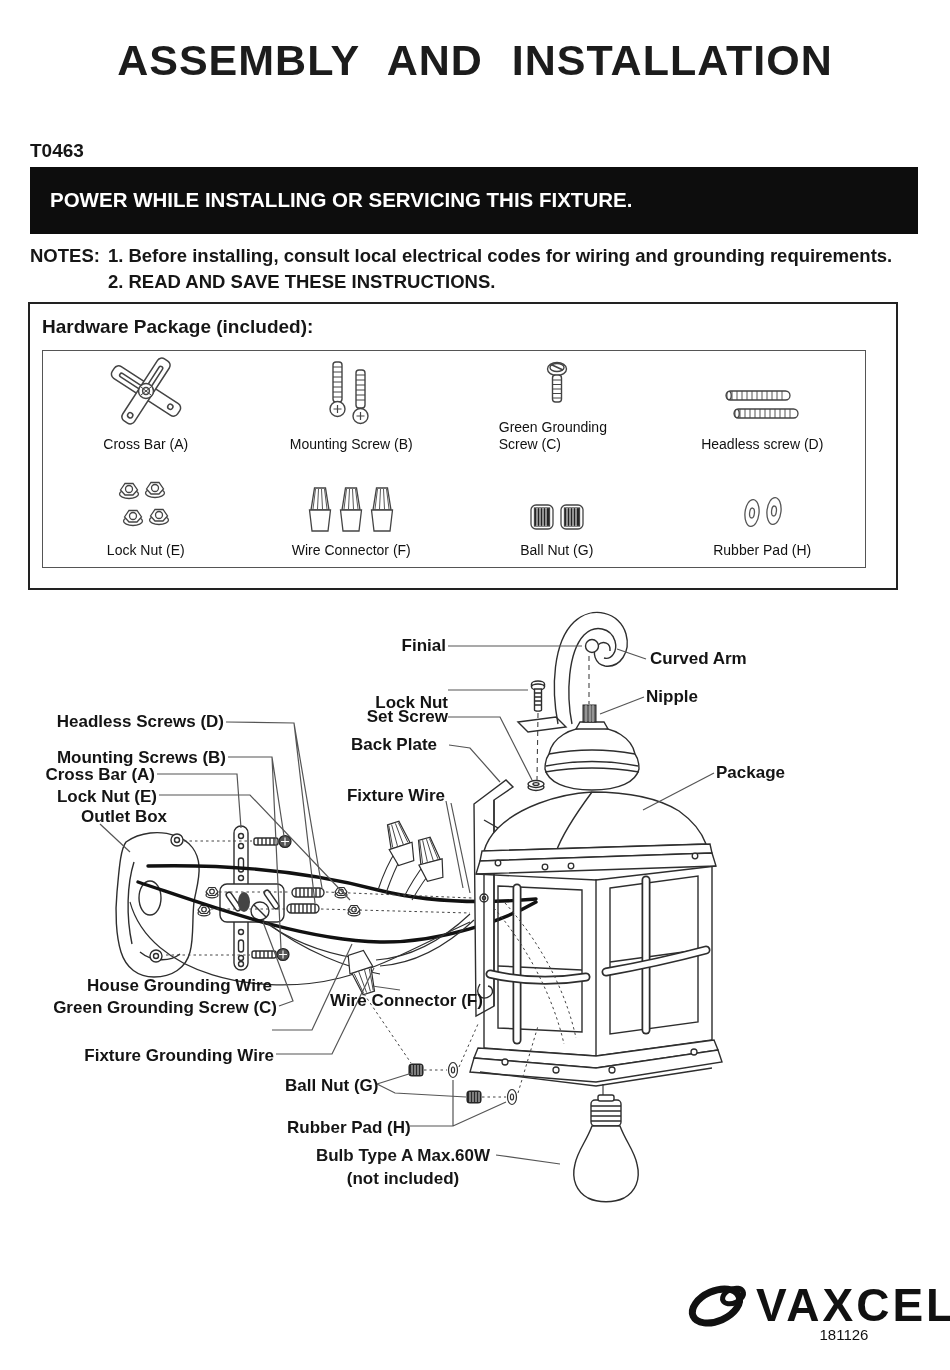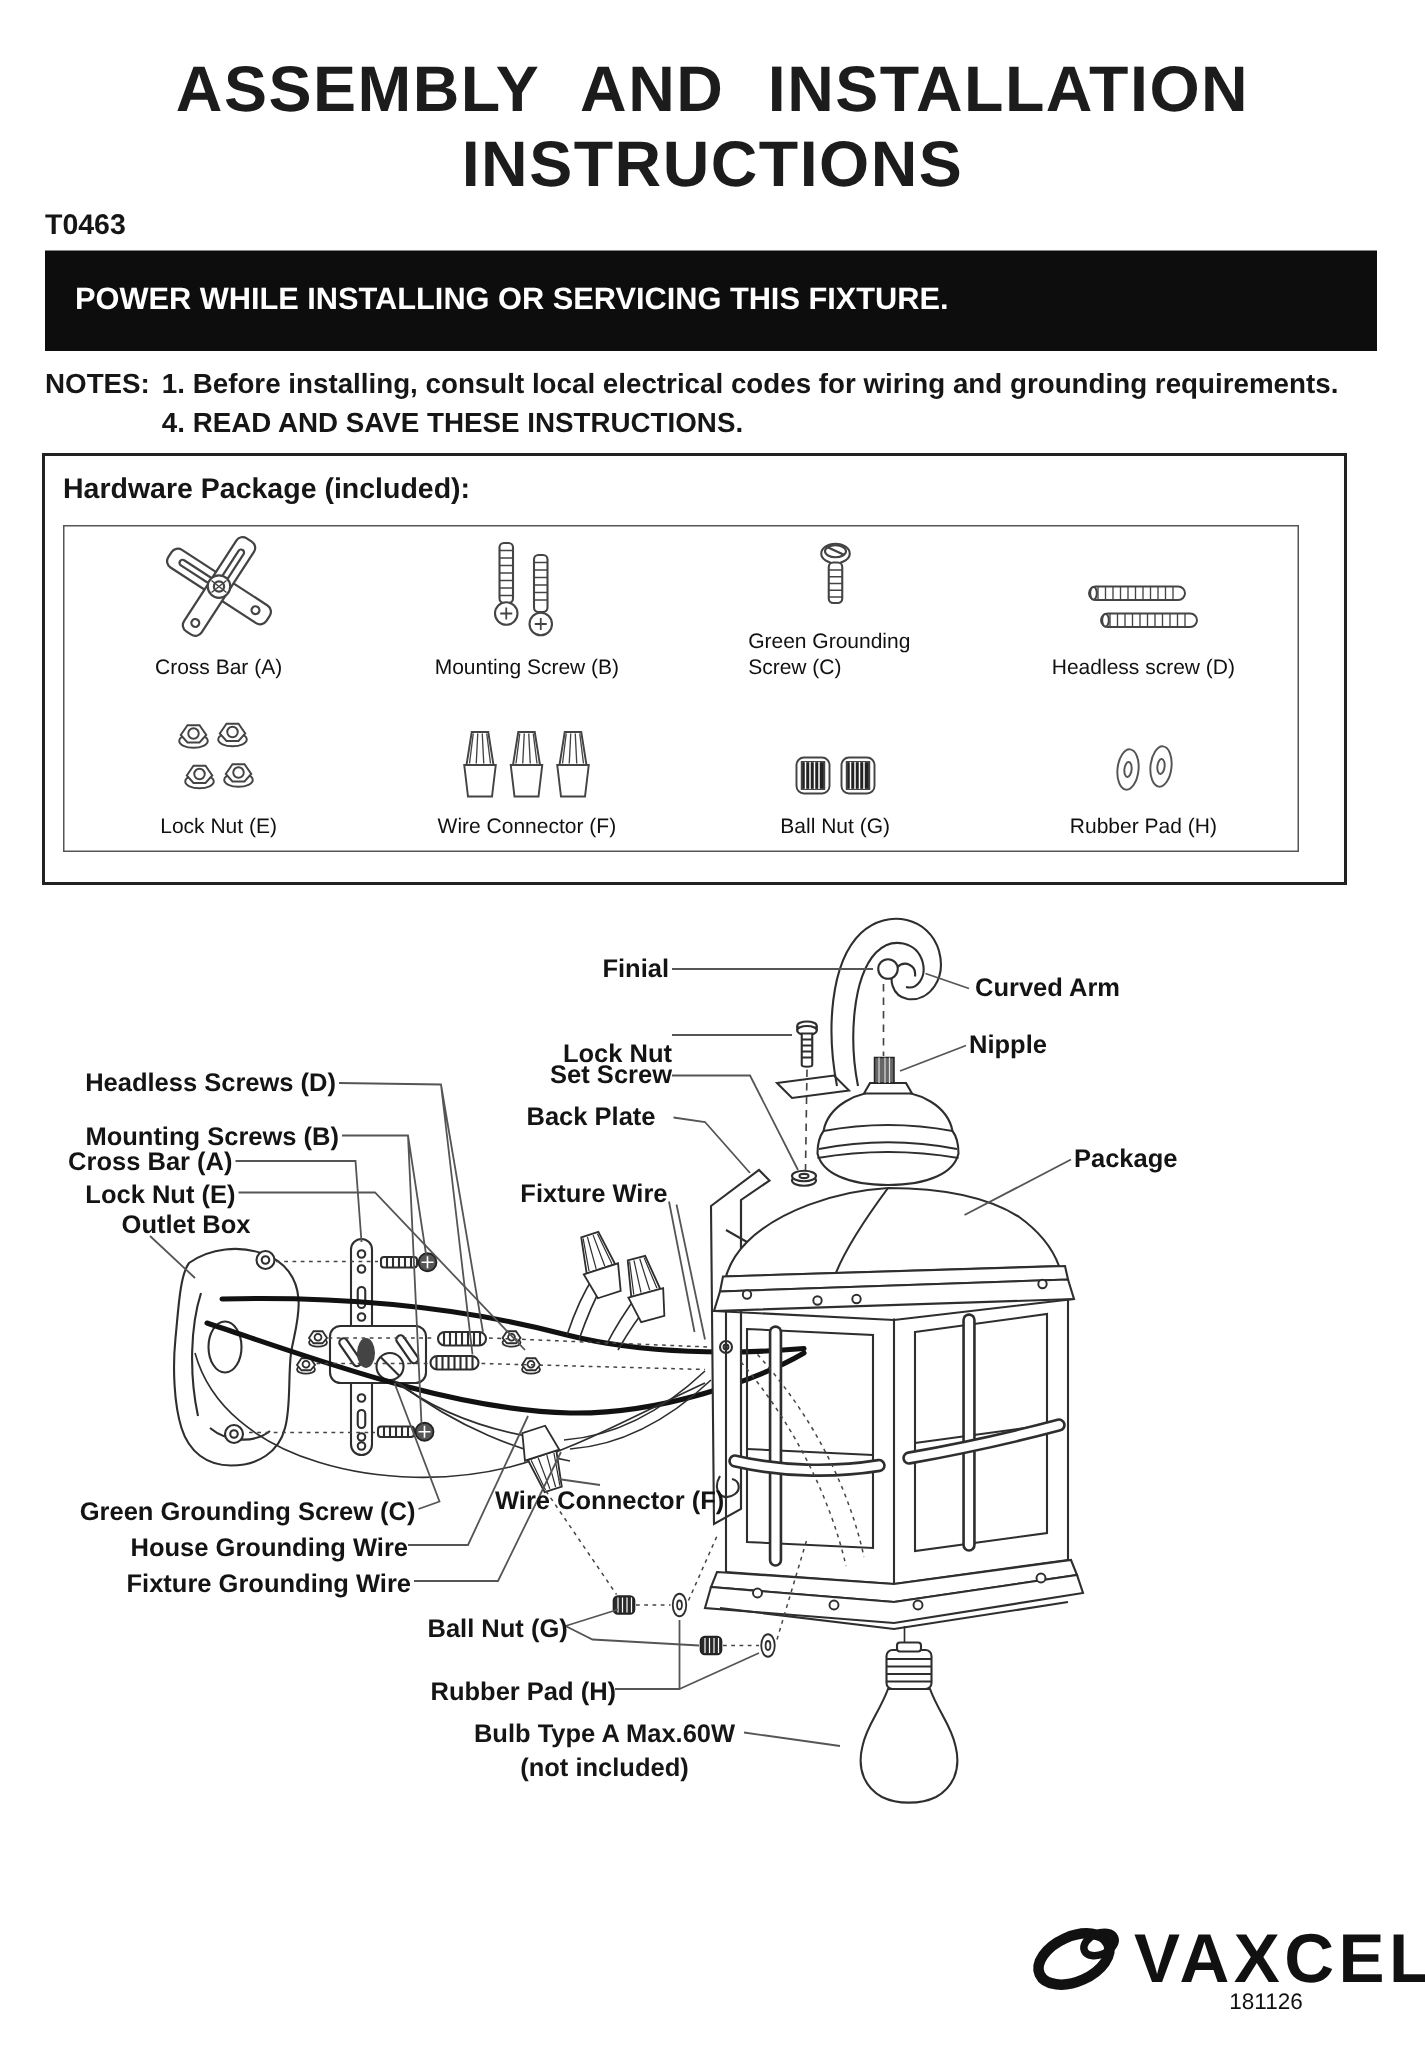--- a/index.html
+++ b/index.html
@@ -50,35 +50,34 @@
   .brand{position:absolute;left:756px;top:1278px;font-size:46px;font-weight:bold;letter-spacing:3px;color:#111;}
   .docnum{position:absolute;left:756px;top:1326px;width:176px;text-align:center;font-size:15px;color:#111;}
 </style>
 </head>
 <body>
 
 <div class="page">
 
   <div class="title">
     <div class="l1">ASSEMBLY AND INSTALLATION</div>
-    <div class="l2">INSTRUCTIONS</div>
   </div>
   <div class="model">T0463</div>
 
   <div class="warnbar">
     <div class="warntext">
       <div>POWER WHILE INSTALLING OR SERVICING THIS FIXTURE.</div>
     </div>
   </div>
 
   <div class="notes">
     <div class="nlab">NOTES:</div>
     <div>
       <div>1. Before installing, consult local electrical codes for wiring and grounding requirements.</div>
-      <div>4. READ AND SAVE THESE INSTRUCTIONS.</div>
+      <div>2. READ AND SAVE THESE INSTRUCTIONS.</div>
     </div>
   </div>
 
   <div class="hwbox">
     <div class="hwtitle">Hardware Package (included):</div>
     <div class="hwinner">
 
       <div class="hwitem">
         <svg class="hwicon" width="86" height="80" viewBox="0 0 86 80">
           <g fill="#fff" stroke="#444" stroke-width="1.5">
@@ -481,21 +480,21 @@
   <div class="dlabel" style="right:502px;top:693px;">Lock Nut</div>
   <div class="dlabel" style="right:513px;top:735px;">Back Plate</div>
   <div class="dlabel" style="left:716px;top:763px;">Package</div>
   <div class="dlabel" style="right:505px;top:786px;">Fixture Wire</div>
   <div class="dlabel" style="right:726px;top:712px;">Headless Screws (D)</div>
   <div class="dlabel" style="right:724px;top:748px;">Mounting Screws (B)</div>
   <div class="dlabel" style="right:795px;top:765px;">Cross Bar (A)</div>
   <div class="dlabel" style="right:793px;top:787px;">Lock Nut (E)</div>
   <div class="dlabel" style="right:783px;top:807px;">Outlet Box</div>
   <div class="dlabel" style="right:673px;top:998px;">Green Grounding Screw (C)</div>
-  <div class="dlabel" style="right:678px;top:1022px;">House Grounding Wire</div>
+  <div class="dlabel" style="right:678px;top:976px;">House Grounding Wire</div>
   <div class="dlabel" style="right:676px;top:1046px;">Fixture Grounding Wire</div>
   <div class="dlabel" style="left:330px;top:991px;">Wire Connector (F)</div>
   <div class="dlabel" style="left:285px;top:1076px;">Ball Nut (G)</div>
   <div class="dlabel" style="left:287px;top:1118px;">Rubber Pad (H)</div>
   <div class="bulb-label">
     <div>Bulb Type A Max.60W</div>
     <div>(not included)</div>
   </div>
 
   <svg class="logo" width="68" height="58" viewBox="0 0 68 58">

